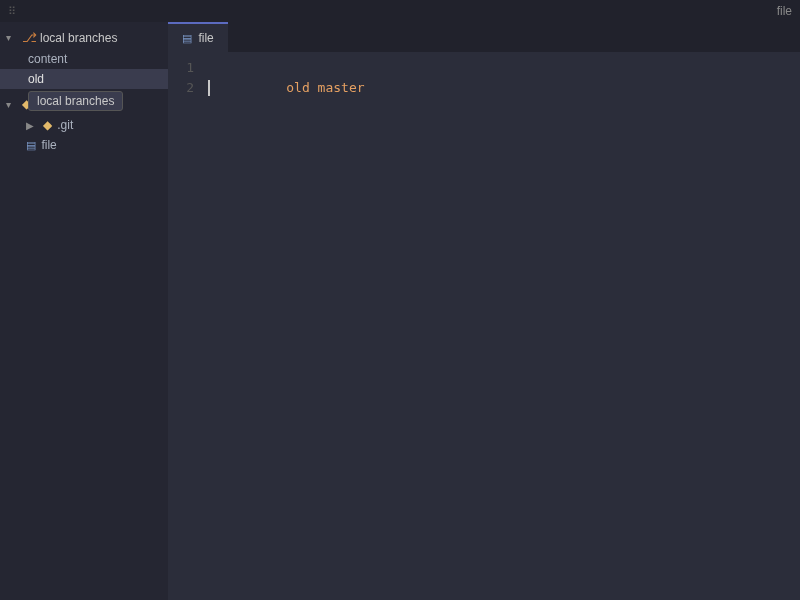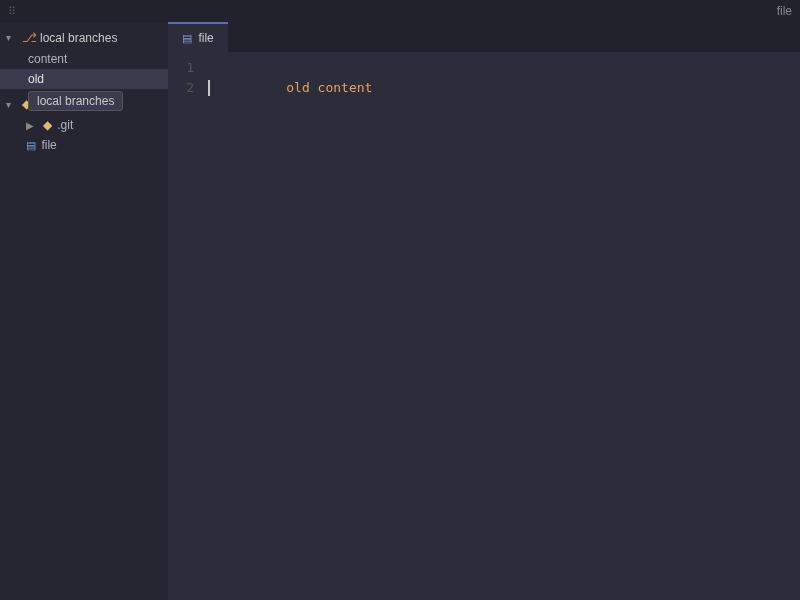--- a/index.html
+++ b/index.html
@@ -334,21 +334,21 @@
       </div>
     </div>
 
     <div class="editor-content">
       <div class="line-numbers">
         <div class="line-number">1</div>
         <div class="line-number">2</div>
       </div>
       <div class="code-content">
         <div class="code-line">
-          <span class="text-orange">old content</span>
+          <span class="text-orange">old master</span>
         </div>
         <div class="code-line current-line">
           <span class="cursor"></span>
         </div>
       </div>
     </div>
 
   </div>
 
 </div>

